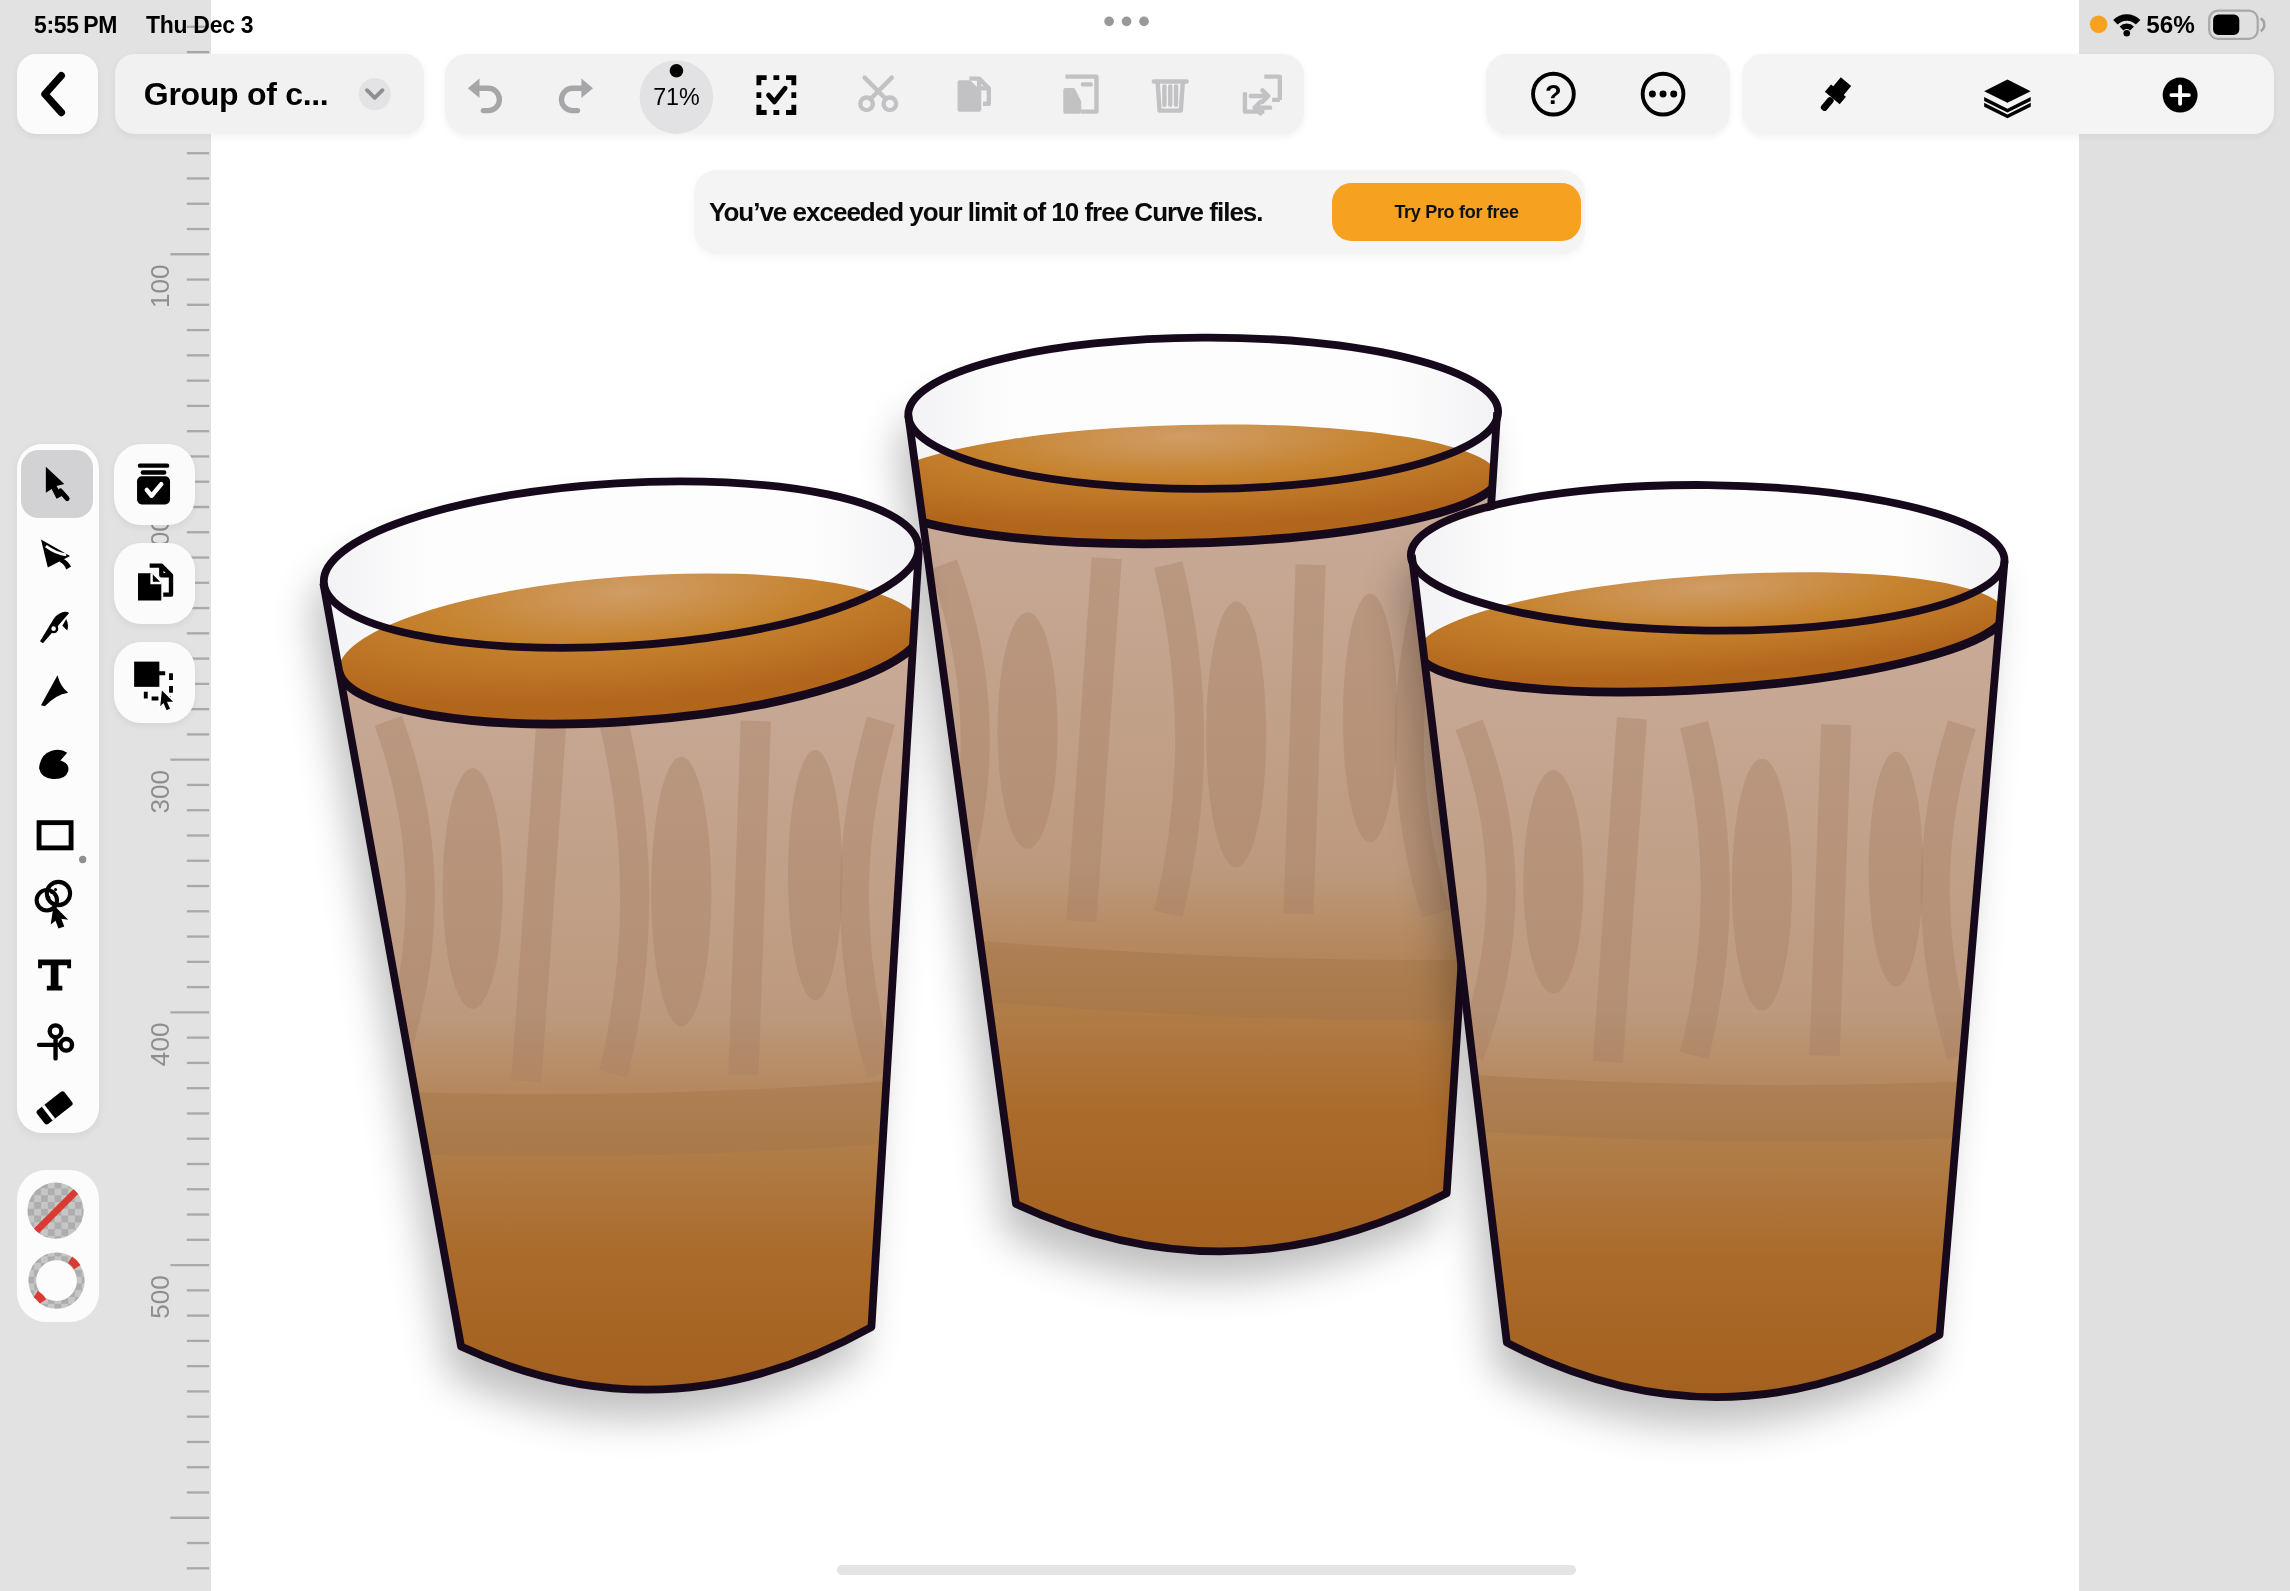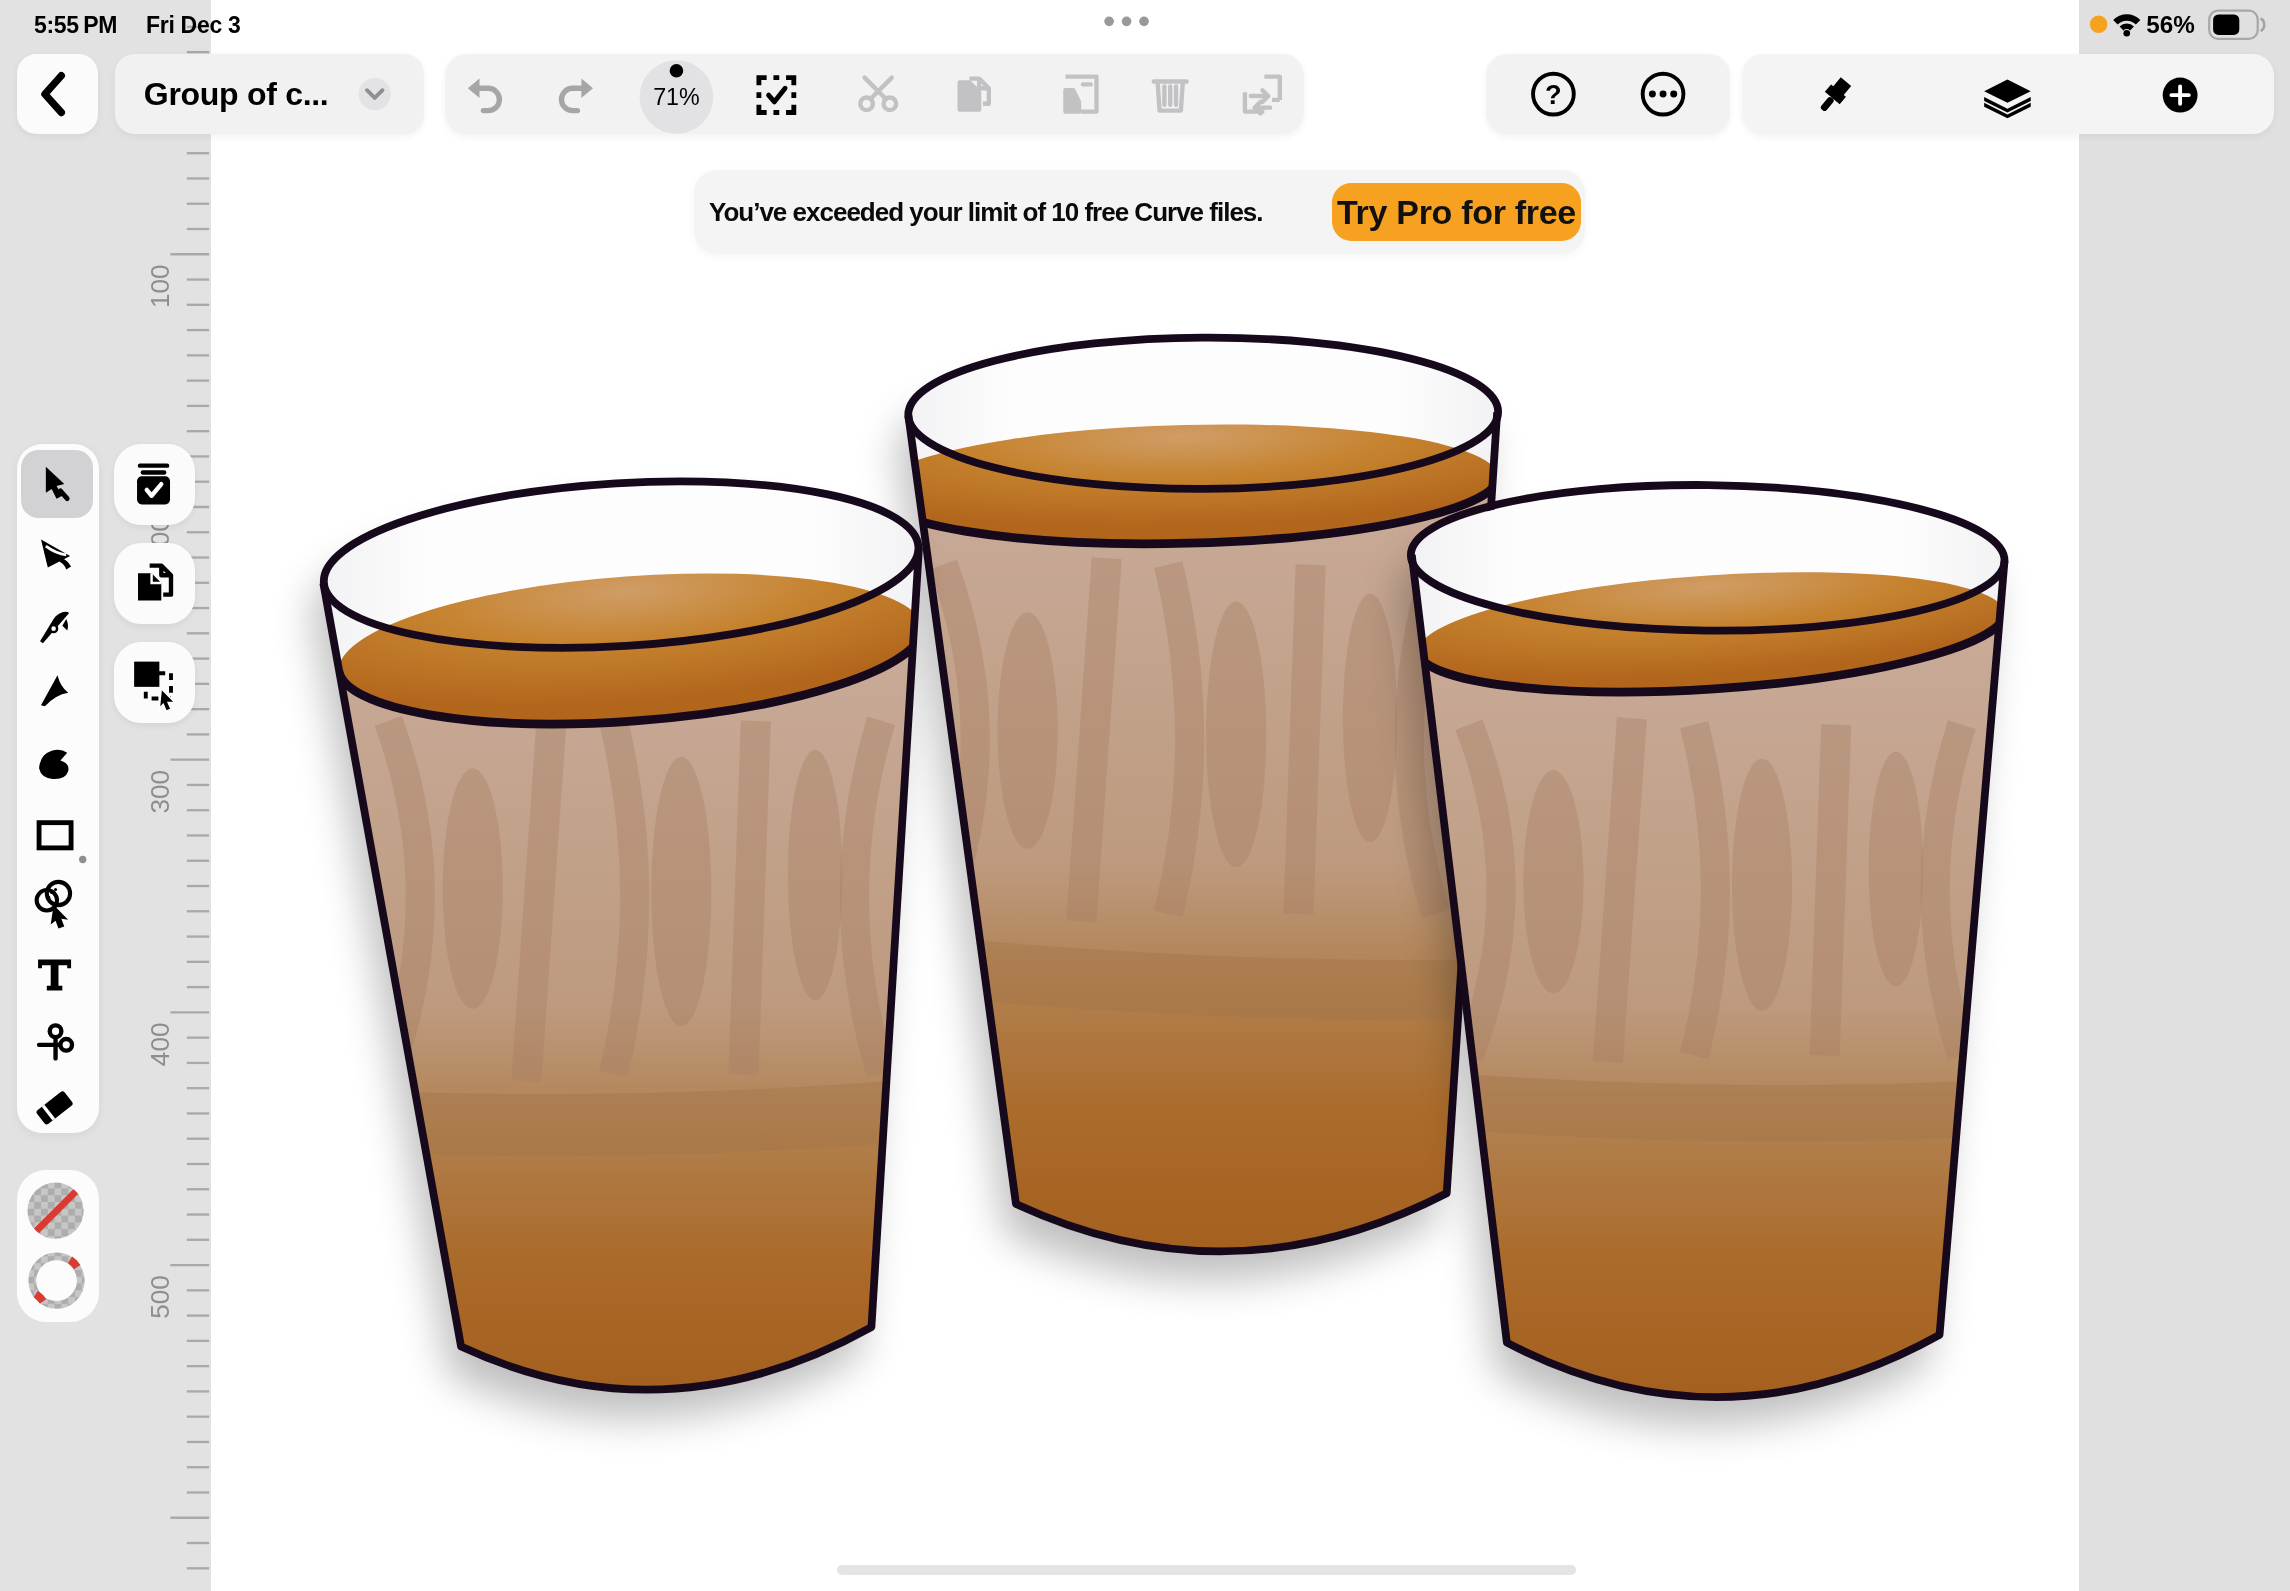--- a/index.html
+++ b/index.html
@@ -209,29 +209,29 @@
             <path d="M 1441 1131 Q 1764 1158 2087 1141" stroke="#a4764a" stroke-width="58" fill="none" opacity="0.46"></path>
           </g>
           <ellipse cx="1764" cy="653" rx="304" ry="60" transform="rotate(-3.8 1764 653)" fill="url(#mengrad2)"></ellipse>
           <path d="M 1461 673 A 304 60 -3.8 0 0 2067 633" fill="none" stroke="#17091c" stroke-width="9"></path>
         </g>
         <path d="M 1455 572 L 1553 1384 Q 1776 1500 1999 1376 L 2066 578" fill="none" stroke="#17091c" stroke-width="8" stroke-linejoin="round"></path>
         <ellipse cx="1760" cy="575" rx="306" ry="75" transform="rotate(0.56 1760 575)" fill="none" stroke="#17091c" stroke-width="8"></ellipse>
       </g>
     </svg>
   <div class="abs statxt" style="left:34px;top:11.6px;">5:55 PM</div>
-  <div class="abs statxt" style="left:146px;top:11.6px;">Fri Dec 3</div>
+  <div class="abs statxt" style="left:146px;top:11.6px;">Thu Dec 3</div>
   <div class="abs" style="left:16.5px;top:54px;width:81px;height:80px;background:#fbfbfc;border-radius:19.4px;box-shadow:0 2.9px 7.8px rgba(0,0,0,0.05);"></div>
   <div class="pill" style="left:115px;width:309px;background:#f1f1f2;border-radius:19.4px;"></div>
   <div class="pill" style="left:445px;width:859px;"></div>
   <div class="pill" style="left:1486px;width:244px;"></div>
   <div class="pill" style="left:1742px;width:532px;background:#f4f4f5"></div>
   <div class="abs" style="left:694px;top:170px;width:891px;height:84px;border-radius:23px;background:#f4f4f4;box-shadow:0 2.9px 9.7px rgba(0,0,0,0.04);"></div>
   <div class="abs" style="left:709px;top:170px;height:84px;display:flex;align-items:center;font-size:26px;font-weight:700;letter-spacing:-1px;color:#0a0a0a;">You’ve exceeded your limit of 10 free Curve files.</div>
-  <div class="abs" style="left:1332px;top:183px;width:249px;height:58px;border-radius:19.4px;background:#f7a120;display:flex;align-items:center;justify-content:center;font-size:34px;font-weight:700;letter-spacing:-0.3px;color:#111;">Try Pro for free</div>
+  <div class="abs" style="left:1332px;top:183px;width:249px;height:58px;border-radius:19.4px;background:#f7a120;display:flex;align-items:center;justify-content:center;font-size:18px;font-weight:700;letter-spacing:-0.3px;color:#111;">Try Pro for free</div>
   <div class="abs" style="left:16.5px;top:444px;width:82px;height:689px;background:#fcfcfd;border-radius:25px;box-shadow:0 2.9px 9.7px rgba(0,0,0,0.06);"></div>
   <div class="abs" style="left:21.3px;top:450px;width:72px;height:68px;background:#d2d2d4;border-radius:17.5px;"></div>
   <div class="abs" style="left:16.5px;top:1170px;width:82px;height:152px;background:#fcfcfd;border-radius:29px;"></div>
   <div class="abs" style="left:114px;top:444px;width:81px;height:81px;background:#fbfbfc;border-radius:27px;box-shadow:0 2.9px 7.8px rgba(0,0,0,0.06);"></div>
   <div class="abs" style="left:114px;top:543px;width:81px;height:81px;background:#fbfbfc;border-radius:27px;box-shadow:0 2.9px 7.8px rgba(0,0,0,0.06);"></div>
   <div class="abs" style="left:114px;top:642px;width:81px;height:81px;background:#fbfbfc;border-radius:27px;box-shadow:0 2.9px 7.8px rgba(0,0,0,0.06);"></div>
   <svg class="abs" style="left:0;top:0" width="2290" height="1591" viewBox="0 0 2360 1640">
       <circle cx="2163" cy="25" r="9" fill="#f7a120"></circle>
       <g transform="translate(2192,33)">
         <path d="M -14 -12.5 A 19.8 19.8 0 0 1 14 -12.5 L 9.4 -7.8 A 13.2 13.2 0 0 0 -9.4 -7.8 Z" fill="#000"></path>

